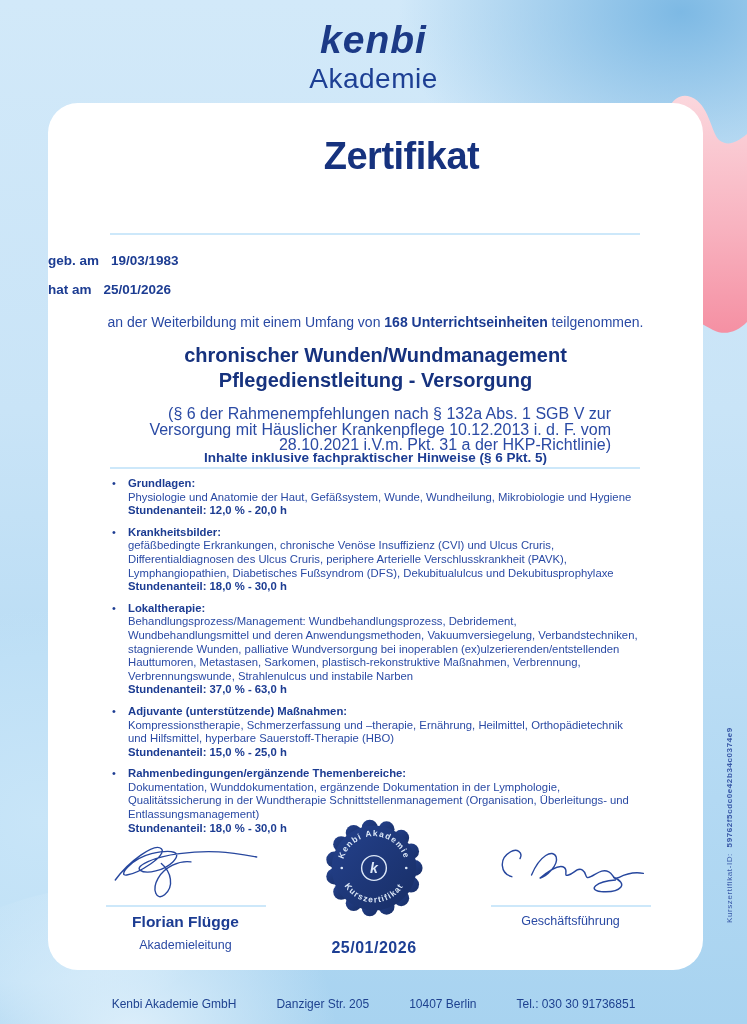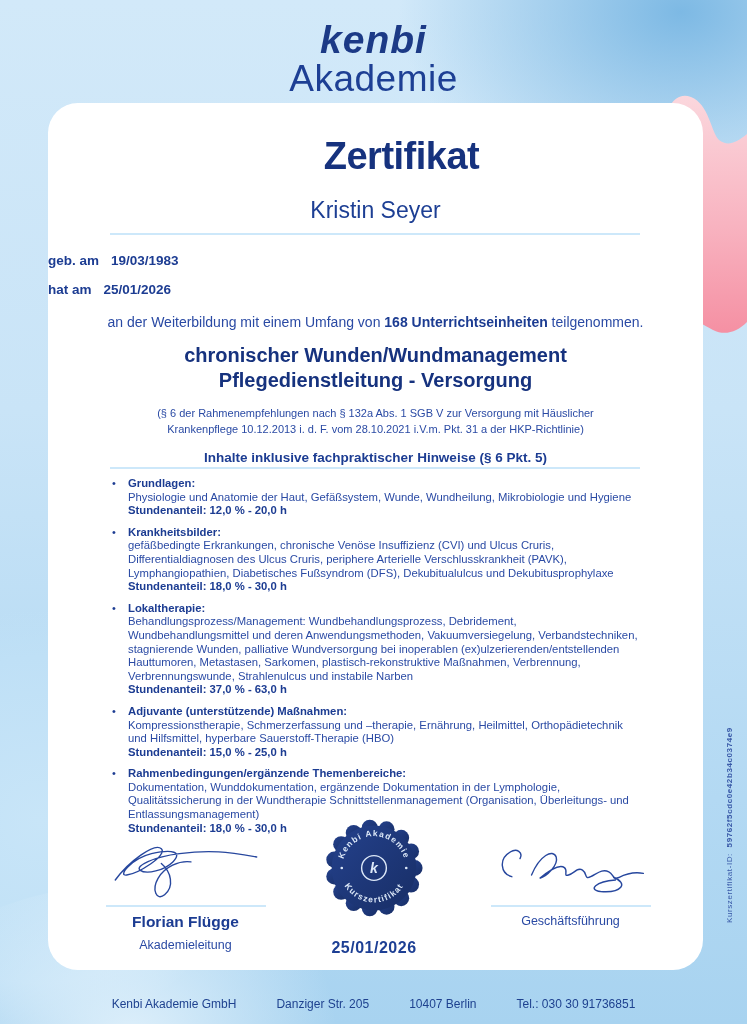--- a/index.html
+++ b/index.html
@@ -14,21 +14,21 @@
             background:radial-gradient(ellipse at 70% 20%, #7db9e4 0%, rgba(125,185,228,0) 68%); }
   .bg-blob-left { position:absolute; left:-170px; top:610px; width:420px; height:420px; border-radius:50%;
             background:radial-gradient(circle, #c8e5f8 0%, #bfe0f6 55%, rgba(191,224,246,0) 72%); }
   .bg-blob-bottom { position:absolute; left:-120px; bottom:-180px; width:500px; height:320px; border-radius:50%;
             background:radial-gradient(circle, #dff0fb 0%, rgba(223,240,251,0) 70%); }
   .pink-blob { position:absolute; top:82px; right:0; width:122px; height:252px; }
 
   
   .brand { position:absolute; top:18px; left:0; width:747px; text-align:center; color:#1c3a86; }
   .brand .logo { font-size:39px; font-weight:700; font-style:italic; letter-spacing:1px; line-height:44px; }
-  .brand .subtitle { font-size:37px; font-weight:500; font-style:normal; letter-spacing:.5px; color:#1d3f94; line-height:34px; }
+  .brand .subtitle { font-size:28px; font-weight:500; font-style:normal; letter-spacing:.5px; color:#1d3f94; line-height:34px; }
 
   
   .card { position:absolute; left:48px; top:103px; width:655px; height:867px;
           background:#ffffff; border-radius:30px; }
 
   .title { position:absolute; top:32px; left:0; width:100%; text-align:center;
            font-size:38px; font-weight:800; letter-spacing:-.5px; color:#16327e;margin-left:26px; }
   .recipient { position:absolute; top:94px; left:0; width:100%; text-align:center;
            font-size:23px; font-weight:500; color:#1d3f94; }
   .divider { position:absolute; left:62px; width:530px; height:2px; background:#cde8fa; border:none; }
@@ -41,22 +41,22 @@
   .row-birth { top:150px; }
   .row-issued { top:179px; }
 
   .participation { position:absolute; top:211px; left:0; width:100%; text-align:center;
            font-size:14px; color:#2a4aa4; }
   .participation b { color:#1c3c92; }
 
   .course-title { position:absolute; top:240px; left:0; width:100%; text-align:center;
            font-size:20px; font-weight:700; line-height:25px; color:#16327e; }
 
-  .legal { position:absolute; top:303px; left:92px; width:471px; text-align:center;
-           font-size:11px; line-height:15.5px; color:#2a4aa4; }
+  .legal { position:absolute; top:303px; left:92px; width:471px; text-align:right;
+           font-size:16px; line-height:15.5px; color:#2a4aa4; }
 
   .contents-heading { position:absolute; top:347px; left:0; width:100%; text-align:center;
            font-size:13.5px; font-weight:700; color:#1c3c92; }
 
   
   .topics { position:absolute; top:374px; left:64px; width:528px; }
   .topic { display:flex; gap:10px; margin-bottom:8px; font-size:11.3px; line-height:13.6px; }
   .topic .bullet { color:#1c3c92; font-size:11px; line-height:13.6px; width:6px; flex:none; }
   .topic-heading { display:block; font-weight:700; color:#1c3c92; }
   .topic-desc { display:block; color:#2a4aa4; }
@@ -107,21 +107,20 @@
   </svg>
 
   <div class="brand">
     <div class="logo">kenbi</div>
     <div class="subtitle">Akademie</div>
   </div>
 
   <div class="card">
 
     <div class="title">Zertifikat</div>
-    <div class="recipient">Kristin Seyer</div>
     <div class="divider divider-1"></div>
 
     <div class="kv-row row-birth">
       <span class="kv-label">geb. am</span><span class="kv-value">19/03/1983</span>
     </div>
     <div class="kv-row row-issued">
       <span class="kv-label">hat am</span><span class="kv-value">25/01/2026</span>
     </div>
 
     <div class="participation">

